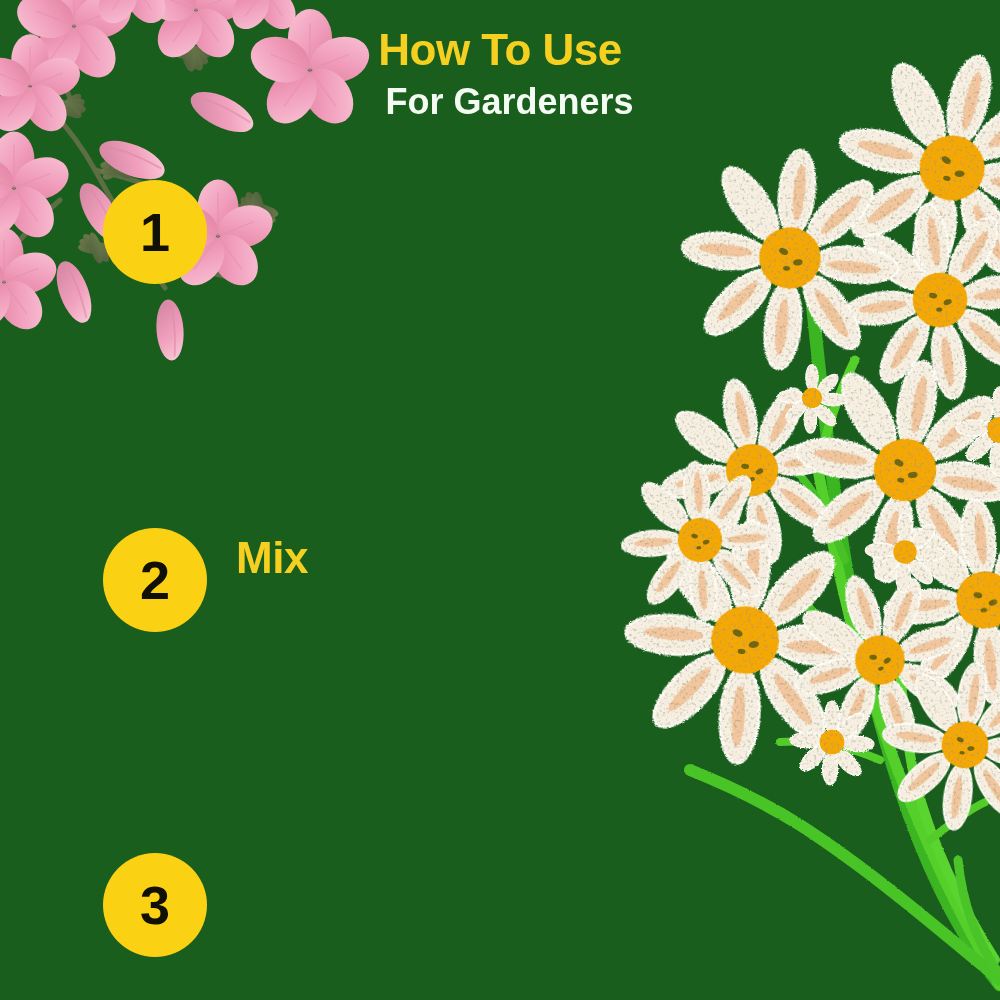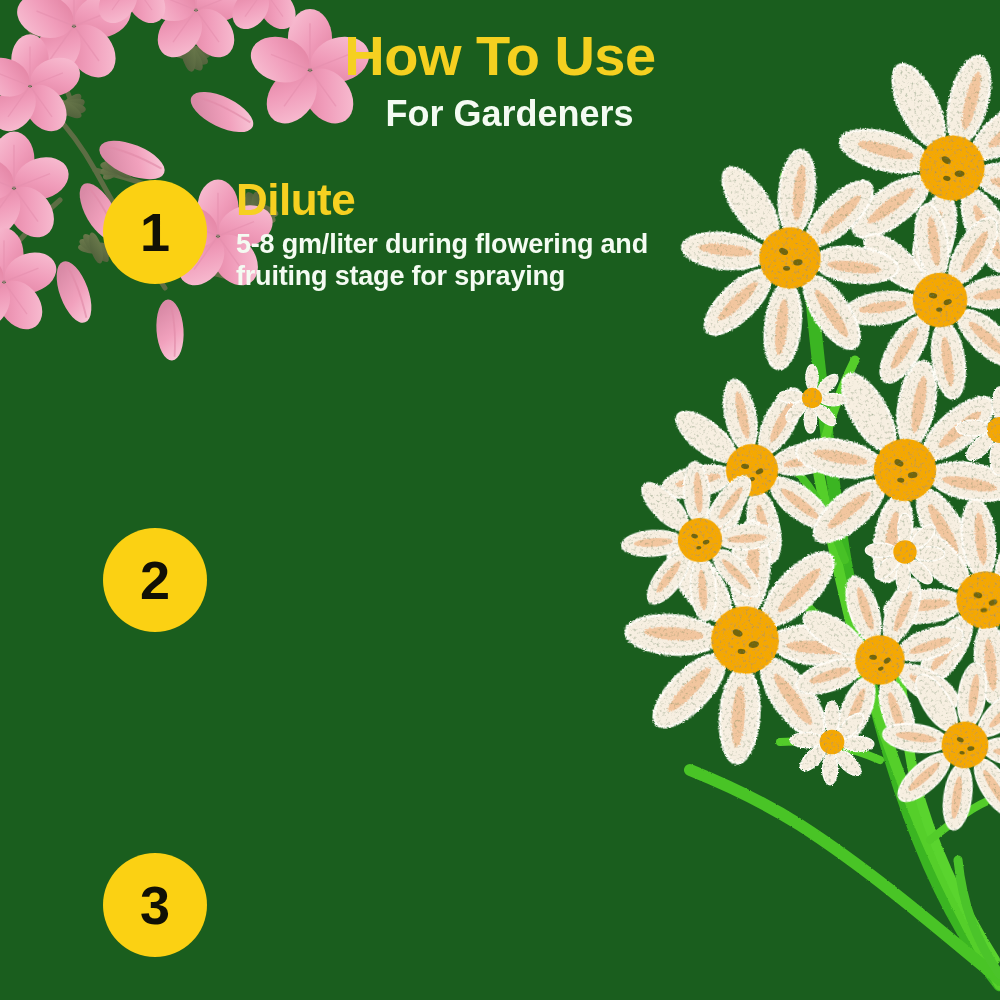--- a/index.html
+++ b/index.html
@@ -29,21 +29,21 @@
   .header {
     position: absolute;
     left: 0;
     top: 28px;
     width: 1000px;
     text-align: center;
     z-index: 5;
   }
   .title {
     margin: 0;
-    font-size: 56px;
+    font-size: 44px;
     line-height: 1.0;
     font-weight: 800;
     letter-spacing: -0.5px;
     color: #f5d020;
   }
   .subtitle {
     margin: 12px 0 0 0;
     font-size: 36px;
     line-height: 1.0;
     font-weight: 700;
@@ -371,29 +371,26 @@
 
   <div class="header">
     <h1 class="title">How To Use</h1>
     <p class="subtitle">For Gardeners</p>
   </div>
 
   <div class="steps">
 
     <div class="step step-1">
       <div class="step-badge">1</div>
-      <div class="step-body">
-        <h2 class="step-title">Dilute</h2>
-        <p class="step-desc">5-8 gm/liter during flowering and fruiting stage for spraying</p>
-      </div>
     </div>
 
     <div class="step step-2">
       <div class="step-badge">2</div>
       <div class="step-body">
+        <h2 class="step-title">Mix</h2>
       </div>
     </div>
 
     <div class="step step-3">
       <div class="step-badge">3</div>
       <div class="step-body">
       </div>
     </div>
 
     <div class="step step-4">

